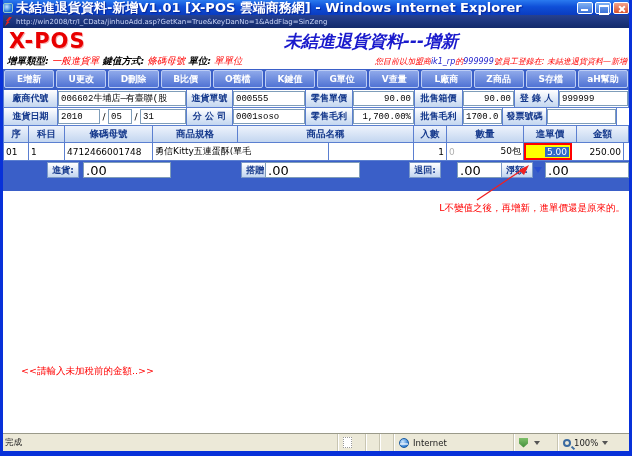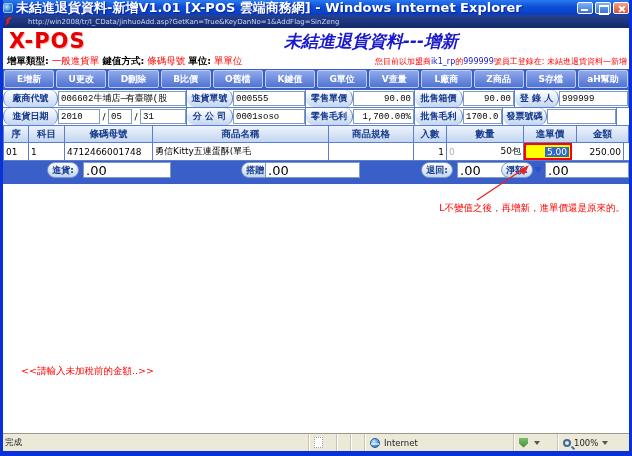--- a/index.html
+++ b/index.html
@@ -26,64 +26,64 @@
   .winbtn.close { background:linear-gradient(180deg,#f2a48c,#d9512c); }
   .winbtn.min::after { content:""; position:absolute; left:3px; bottom:2px; width:7px; height:2px; background:#fff; }
   .winbtn.max::after { content:""; position:absolute; left:3px; top:2px; width:8px; height:7px; border:1px solid #fff; border-top-width:2px; }
   .winbtn.close::before,.winbtn.close::after { content:""; position:absolute; left:7px; top:2px; width:2px; height:8px; background:#fff; }
   .winbtn.close::before { transform:rotate(45deg); }
   .winbtn.close::after { transform:rotate(-45deg); }
   
   .addressbar {
     position:absolute; top:15px; left:-3px; right:-3px; height:13px;
     background:linear-gradient(180deg,#27418f,#122a6b);
-    display:flex; align-items:center; padding:0 5px; gap:16px;
+    display:flex; align-items:center; padding:0 5px; gap:4px;
   }
   .addr-icon { width:7px; height:9px; background:#d22; clip-path:polygon(60% 0,100% 0,45% 55%,70% 55%,0 100%,30% 45%,10% 45%); flex:0 0 auto; }
   .addr-url { font-size:7px; color:#c9d4f5; white-space:nowrap; overflow:hidden; }
   
   .content { position:absolute; top:28px; left:0; right:0; bottom:18px; background:#fff; }
   .logo { position:absolute; left:6px; top:1px; font-size:21px; font-weight:900; color:#e80000;
     letter-spacing:1px; text-shadow:1px 1px 0 #f8b0b0; }
   .page-title { position:absolute; left:160px; right:50px; top:2px; text-align:center;
     font-size:17px; font-weight:bold; font-style:italic; color:#1a1acc; white-space:nowrap; }
   .subrow { position:absolute; left:4px; right:2px; top:26px; height:14px; font-size:9.5px;
-    display:flex; justify-content:space-between; align-items:center; white-space:nowrap; }
+    display:flex; justify-content:space-between; align-items:center; white-space:nowrap;font-style:italic; }
   .subrow b { color:#000; font-weight:bold; }
   .red { color:#f00; }
   .blue { color:#2222cc; }
   .login-info { font-size:8px; color:#f00; }
   
   .toolbar { position:absolute; left:0; right:0; top:41px; height:20px; background:#3a5fc8;
     display:flex; gap:2px; padding:1px 1px; }
   .tbtn { flex:1; border:1px solid #bccdf4; border-radius:2px; color:#fff; font-size:9px; font-weight:bold;
     background:linear-gradient(180deg,#8fa9ea,#5073d4); display:flex; align-items:center; justify-content:center;
     white-space:nowrap; cursor:pointer; }
   
   .panel { position:absolute; left:0; right:0; top:61px; border-top:1px solid #3a5fc8; }
   .row { display:flex; border-bottom:1px solid #5b7fd0; }
   .cell { border-right:1px solid #5b7fd0; height:17px; display:flex; align-items:center; overflow:hidden; }
   .cell:first-child { border-left:1px solid #5b7fd0; }
   .lbl { background:linear-gradient(180deg,#ffffff,#c3d6f0); color:#14388c; font-weight:bold;
-    font-size:9px; justify-content:center; white-space:nowrap;border-radius:8px; }
+    font-size:9px; justify-content:center; white-space:nowrap; }
   .inp { padding:0; }
   .inp input { width:100%; height:15px; border:1px solid #7f9db9; font-size:9px; padding:0 2px;
     font-family:Liberation Mono, monospace; background:#fff; }
   .inp input.num { text-align:right; }
   .slash { justify-content:center; font-size:9px; border-right:none; }
   .th { background:linear-gradient(180deg,#eef3fc,#c3d6f0); color:#14388c; font-weight:bold;
     font-size:9.5px; justify-content:center; height:16px; }
   .td { font-size:9px; padding:0 2px; height:17px; }
   .td.r { justify-content:flex-end; }
   .qty-cell { justify-content:space-between; }
   .gray0 { color:#b0b0b0; }
   .price-cell { background:#ffff00; border:2px solid #f00 !important; justify-content:flex-end; padding:0 1px; }
   .price-sel { background:#316ac5; color:#fff; padding:0 2px; font-size:9px; }
   
-  .totals { position:relative; height:23px; background:#3a5fc8; border-bottom:1px solid #3a5fc8;padding-left:30px; }
+  .totals { position:relative; height:30px; background:#3a5fc8; border-bottom:1px solid #3a5fc8;padding-left:30px; }
   .totals .lbl { position:absolute; top:1px; height:16px; width:32px; display:flex; align-items:center; justify-content:center; border:1px solid #7a98c8; }
   .totals input { position:absolute; top:1px; height:16px; border:1px solid #7f9db9; font-size:13px;
     padding:0 2px; font-family:inherit; background:#fff; }
   .dd-arrow { position:absolute; width:0; height:0; border-left:4px solid transparent;
     border-right:4px solid transparent; border-top:6px solid #2a4fd0; }
   
   .note-arrow { position:absolute; left:450px; top:130px; }
   .note-text { position:absolute; right:4px; top:174px; font-size:9.5px; color:#f00; white-space:nowrap; }
   .bottom-note { position:absolute; left:18px; top:337px; font-size:9.5px; color:#f00; white-space:nowrap; }
   
@@ -209,22 +209,22 @@
         <div class="cell lbl" style="width:44px">發票號碼</div>
         <div class="cell inp" style="width:70px">
             <input readonly="" value="" style="">
           </div>
       </div>
 
       <div class="row">
         <div class="cell th" style="width:26px">序</div>
         <div class="cell th" style="width:36px">科目</div>
         <div class="cell th" style="width:88px">條碼母號</div>
+        <div class="cell th" style="width:85px">商品規格</div>
         <div class="cell th" style="width:176px">商品名稱</div>
-        <div class="cell th" style="width:85px">商品規格</div>
         <div class="cell th" style="width:33px">入數</div>
         <div class="cell th" style="width:77px">數量</div>
         <div class="cell th" style="width:53px">進單價</div>
         <div class="cell th" style="width:52px">金額</div>
       </div>
 
       <div class="row">
         <div class="cell td" style="width:26px">01</div>
         <div class="cell td" style="width:36px">1</div>
         <div class="cell td" style="width:88px">4712466001748</div>
@@ -239,21 +239,21 @@
           <span class="price-sel">5.00</span>
         </div>
         <div class="cell td r" style="width:52px">250.00</div>
       </div>
 
       <div class="totals">
         <span class="lbl" style="left:44px">進貨:</span>
         <input style="left: 80px; width: 88px;" readonly="" value=".00">
         <span class="lbl" style="left:238px">搭贈:</span>
         <input style="left: 262px; width: 95px;" readonly="" value=".00">
-        <span class="lbl" style="left:418px">退回:</span>
+        <span class="lbl" style="left:406px">退回:</span>
         <input style="left: 454px; width: 62px;" readonly="" value=".00">
         <span class="lbl" style="left:498px">淨額:</span>
         <span class="dd-arrow" style="left:531px;top:6px"></span>
         <input style="left: 542px; width: 84px;" readonly="" value=".00">
       </div>
     </div>
 
     <svg class="note-arrow" width="90" height="48">
       <line x1="24" y1="42" x2="72" y2="10" stroke="#f02020" stroke-width="1.3"></line>
       <polygon points="76,7 66,12 71,17" fill="#f02020"></polygon>
@@ -263,21 +263,21 @@
     <div class="bottom-note">&lt;&lt;請輸入未加稅前的金額..&gt;&gt;</div>
   </div>
 
   <div class="statusbar">
     <span class="sb-seg sb-left">完成</span>
     <span class="sb-seg" style="width:28px">
         <span class="page-ico"></span>
       </span>
     <span class="sb-seg" style="width:14px"></span>
     <span class="sb-seg" style="width:14px"></span>
-    <span class="sb-seg" style="width:149px">
+    <span class="sb-seg" style="width:120px">
       <span class="globe"></span>
       <span>Internet</span>
     </span>
     <span class="sb-seg" style="width:44px">
       <span class="shield"></span>
       <span class="caret"></span>
     </span>
     <span class="sb-seg" style="width:74px;border-right:none">
       <span class="mag"></span>
       <span>100%</span>

